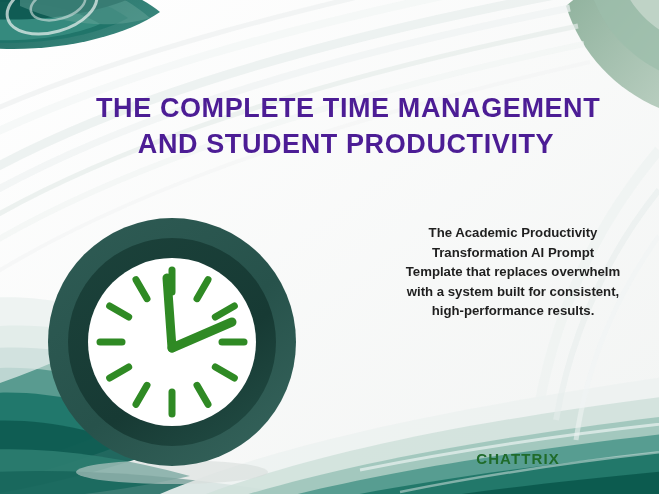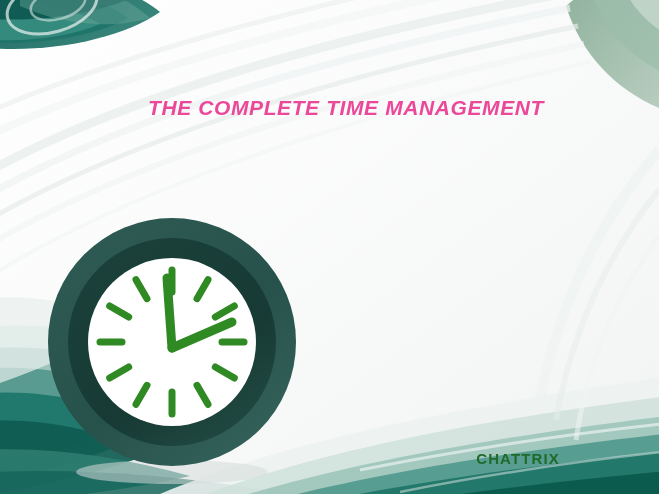--- a/index.html
+++ b/index.html
@@ -34,27 +34,26 @@
     position: absolute;
     left: 96px;
     top: 90px;
     width: 500px;
     text-align: center;
     z-index: 6;
   }
   .title-line {
     font-family: "Liberation Sans", sans-serif;
     font-weight: bold;
-    font-size: 21px;
+    font-size: 27px;
     letter-spacing: 0.6px;
     line-height: 36px;
-    color: #ec4899;
+    color: #4c1d95;
     text-transform: uppercase;
     white-space: nowrap;
-    font-style: italic;
   }
   .body-block {
     position: absolute;
     left: 404px;
     top: 210px;
     width: 218px;
     text-align: center;
     z-index: 6;
   }
   .body-text {
@@ -214,20 +213,24 @@
       <line x1="126" y1="74" x2="126" y2="96" transform="rotate(330 126 146)"></line>
     </g>
 
     <line x1="126" y1="152" x2="121" y2="82" stroke="#2f8a24" stroke-width="9" stroke-linecap="round"></line>
 
     <line x1="126" y1="152" x2="186" y2="126" stroke="#2f8a24" stroke-width="9" stroke-linecap="round"></line>
   </svg>
 
   <div class="title-block">
     <div class="title-line">THE COMPLETE TIME MANAGEMENT</div>
+    <div class="title-line">AND STUDENT PRODUCTIVITY</div>
   </div>
 
+  <div class="body-block">
+    <p class="body-text">The Academic Productivity Transformation AI Prompt Template that replaces overwhelm with a system built for consistent, high-performance results.</p>
+  </div>
 
   <div class="brand-block">
     <span class="brand-text">CHATTRIX</span>
   </div>
 
 </div>
 
 </body></html>

